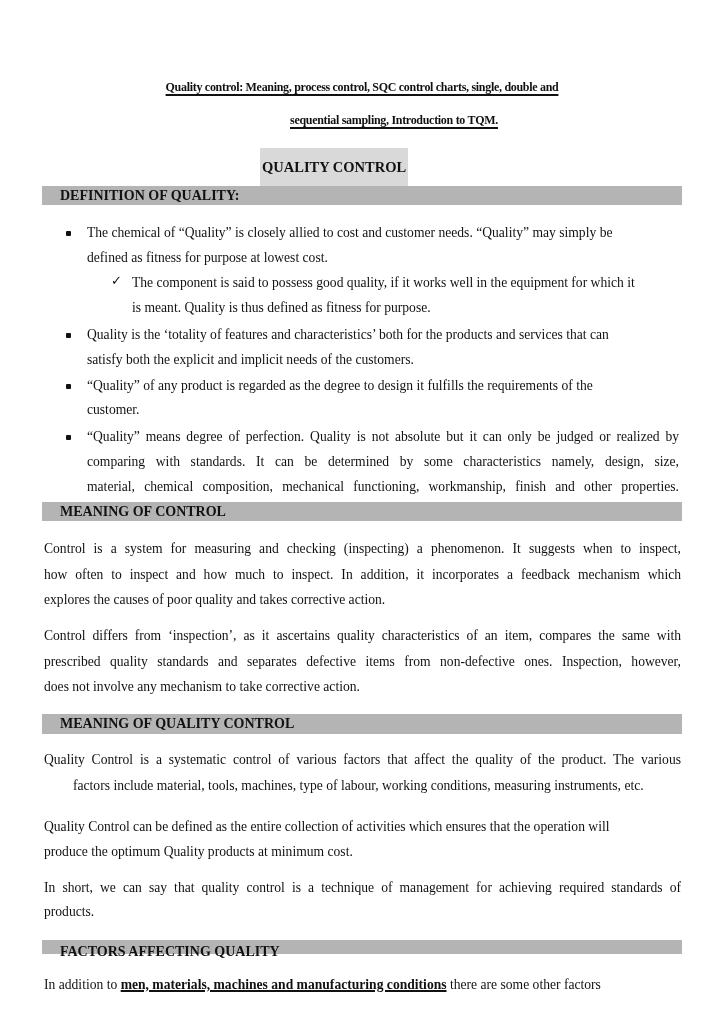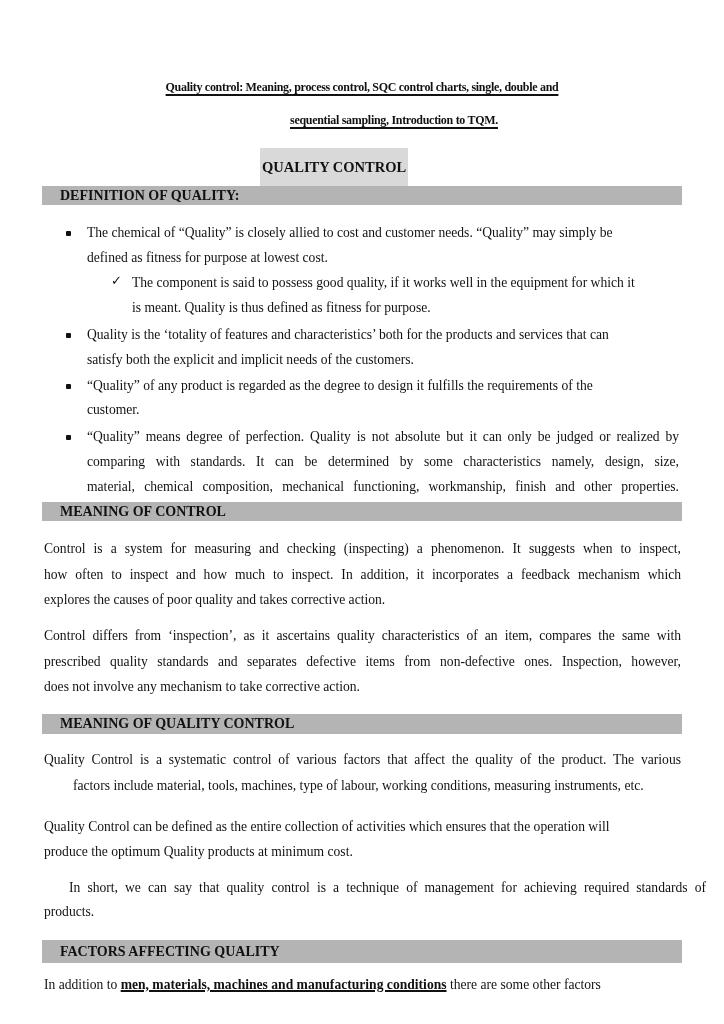--- a/index.html
+++ b/index.html
@@ -89,21 +89,21 @@
   <div class="abs line just" style="left:44px; width:637px; top:751px;">Quality Control is a systematic control of various factors that affect the quality of the product. The various</div>
   <div class="abs line" style="left:60px; top:777px;margin-left:13px;">factors include material, tools, machines, type of labour, working conditions, measuring instruments, etc.</div>
 </div>
 
 <div>
   <div class="abs line" style="left:44px; top:818px;">Quality Control can be defined as the entire collection of activities which ensures that the operation will</div>
   <div class="abs line" style="left:44px; top:843px;">produce the optimum Quality products at minimum cost.</div>
 </div>
 
 <div>
-  <div class="abs line just" style="left:44px; width:637px; top:879px;margin-left:25px;">In short, we can say that quality control is a technique of management for achieving required standards of</div>
+  <div class="abs line just" style="left:44px; width:637px; top:879px;">In short, we can say that quality control is a technique of management for achieving required standards of</div>
   <div class="abs line" style="left:44px; top:903px;">products.</div>
 </div>
 
-<div class="abs bar" style="top:940px; height:23px; line-height:23px;">FACTORS AFFECTING QUALITY</div>
+<div class="abs bar" style="top:940px; height:14px; line-height:23px;">FACTORS AFFECTING QUALITY</div>
 
 <div class="abs line" style="left:44px; top:976px;">
   <span>In addition to </span><span class="bu">men, materials, machines and manufacturing conditions</span><span> there are some other factors</span>
 </div>
 
 </body></html>

